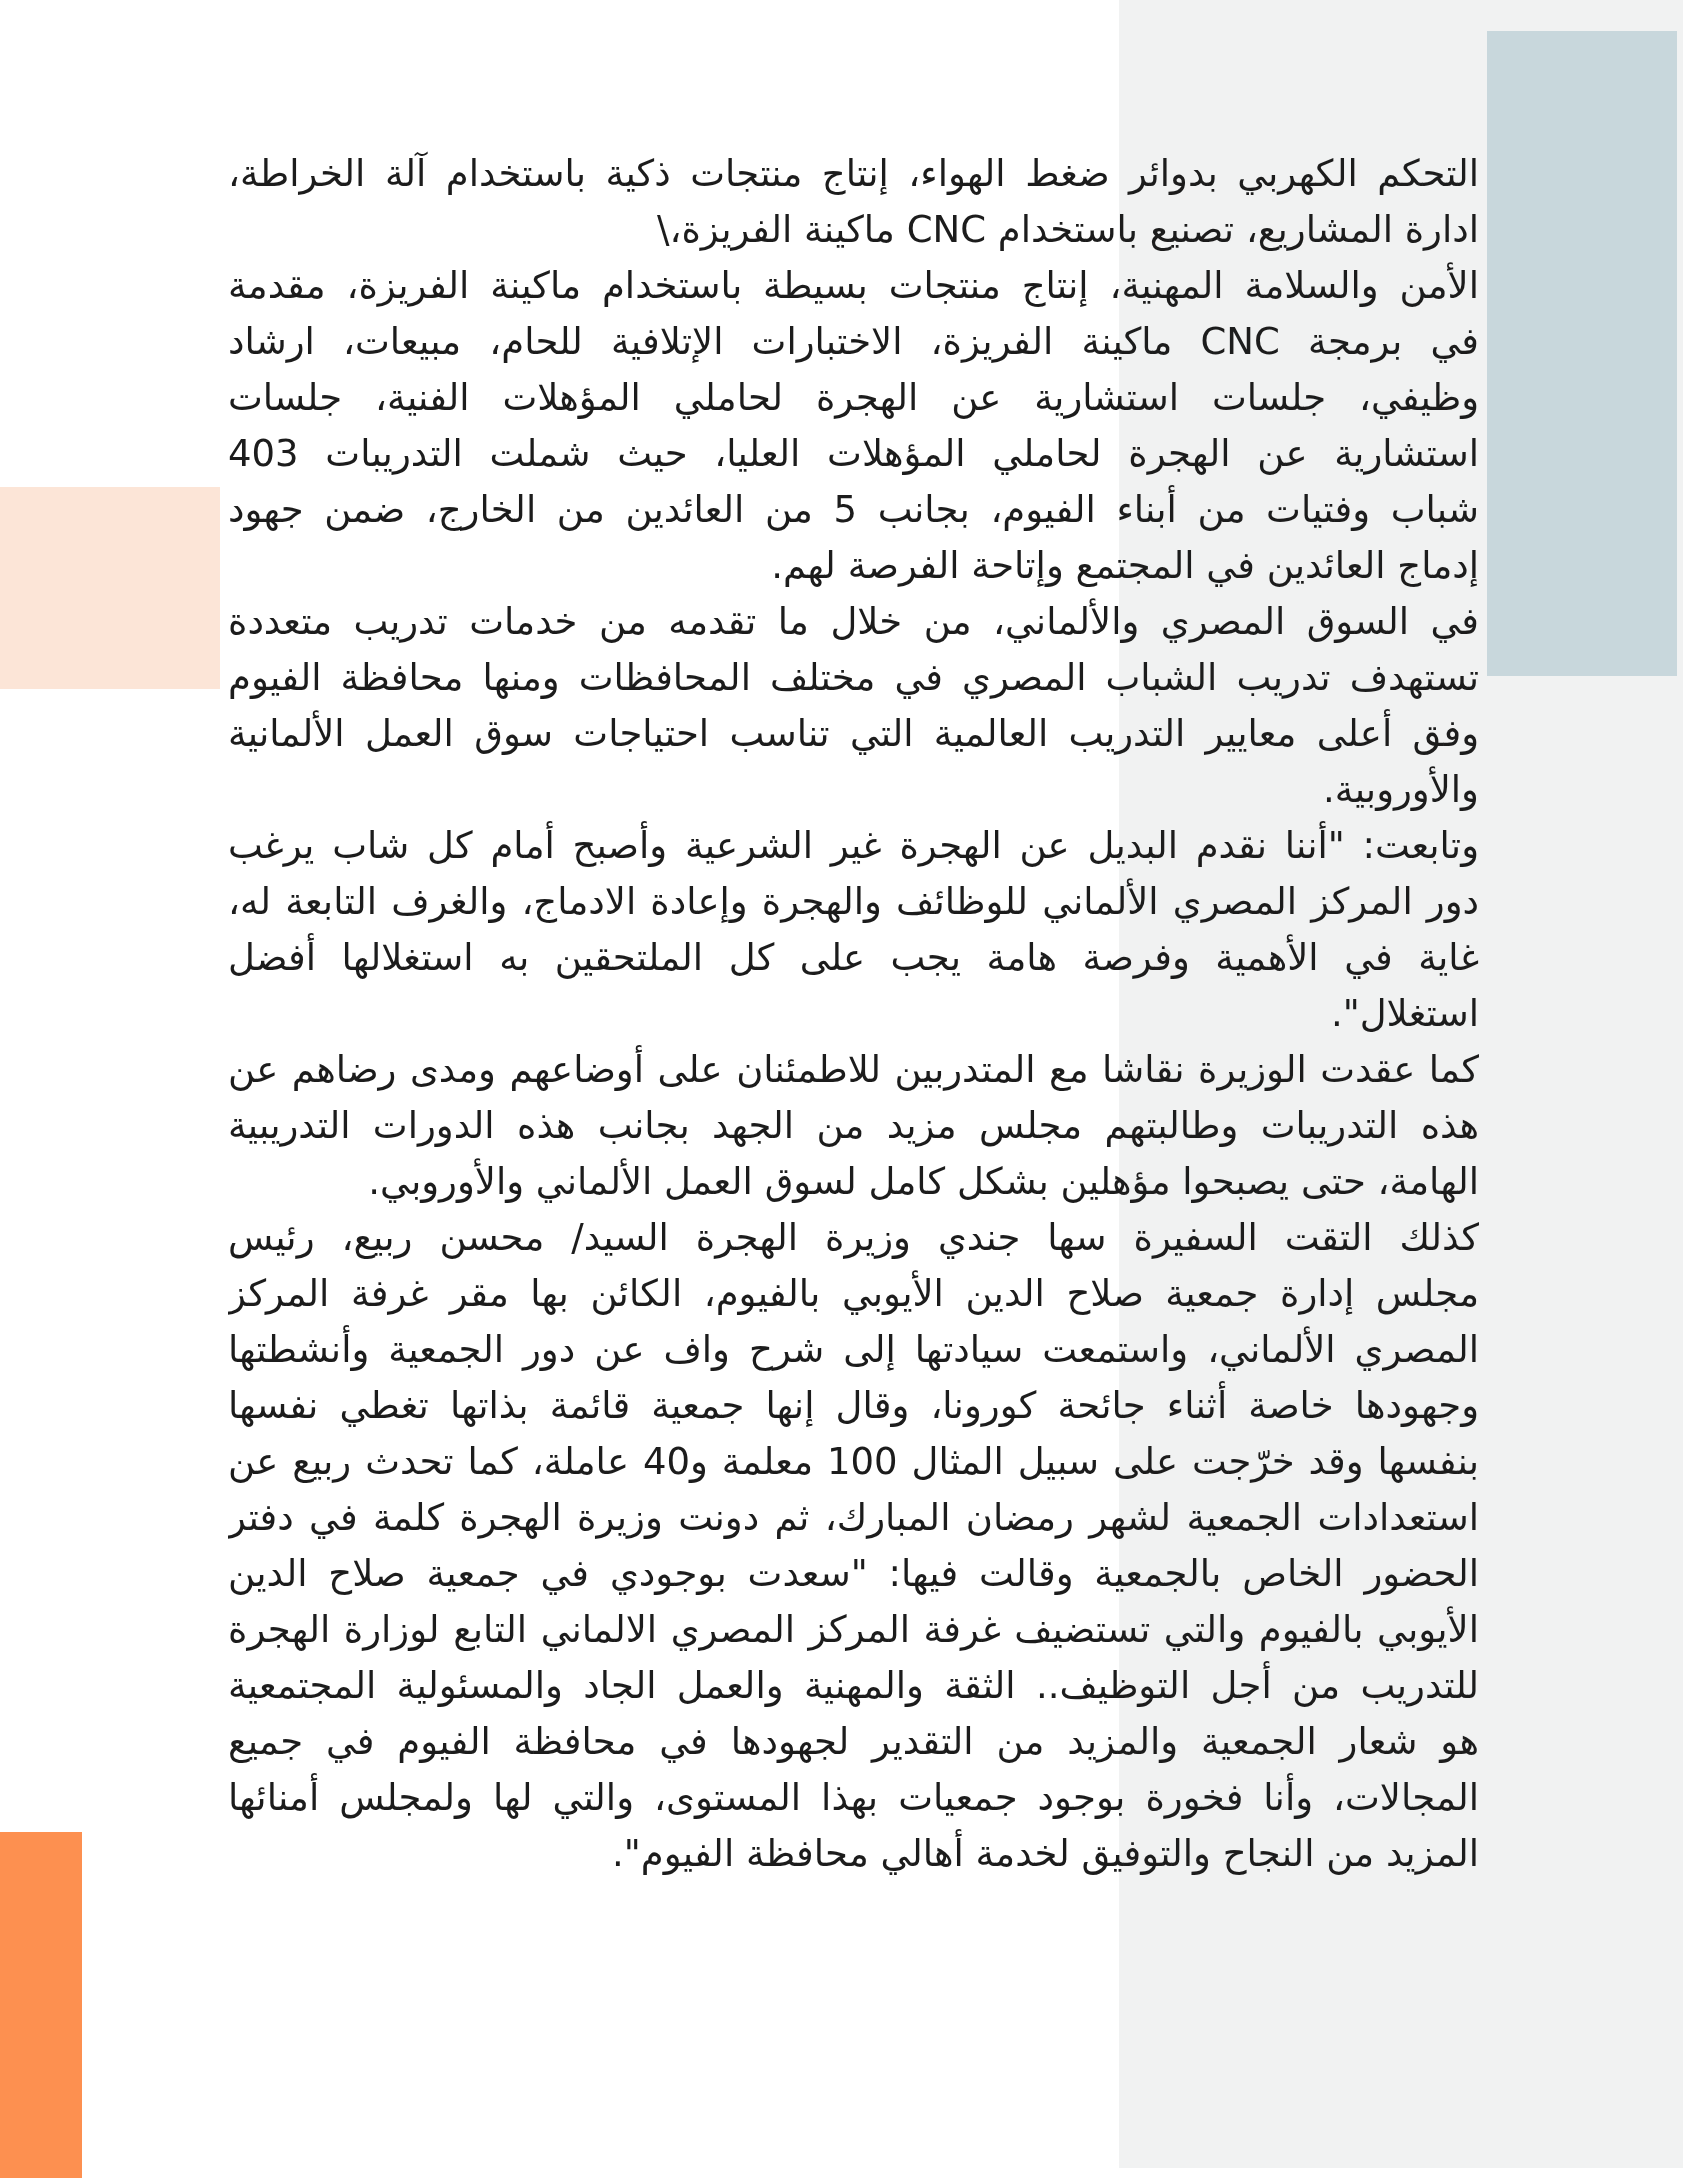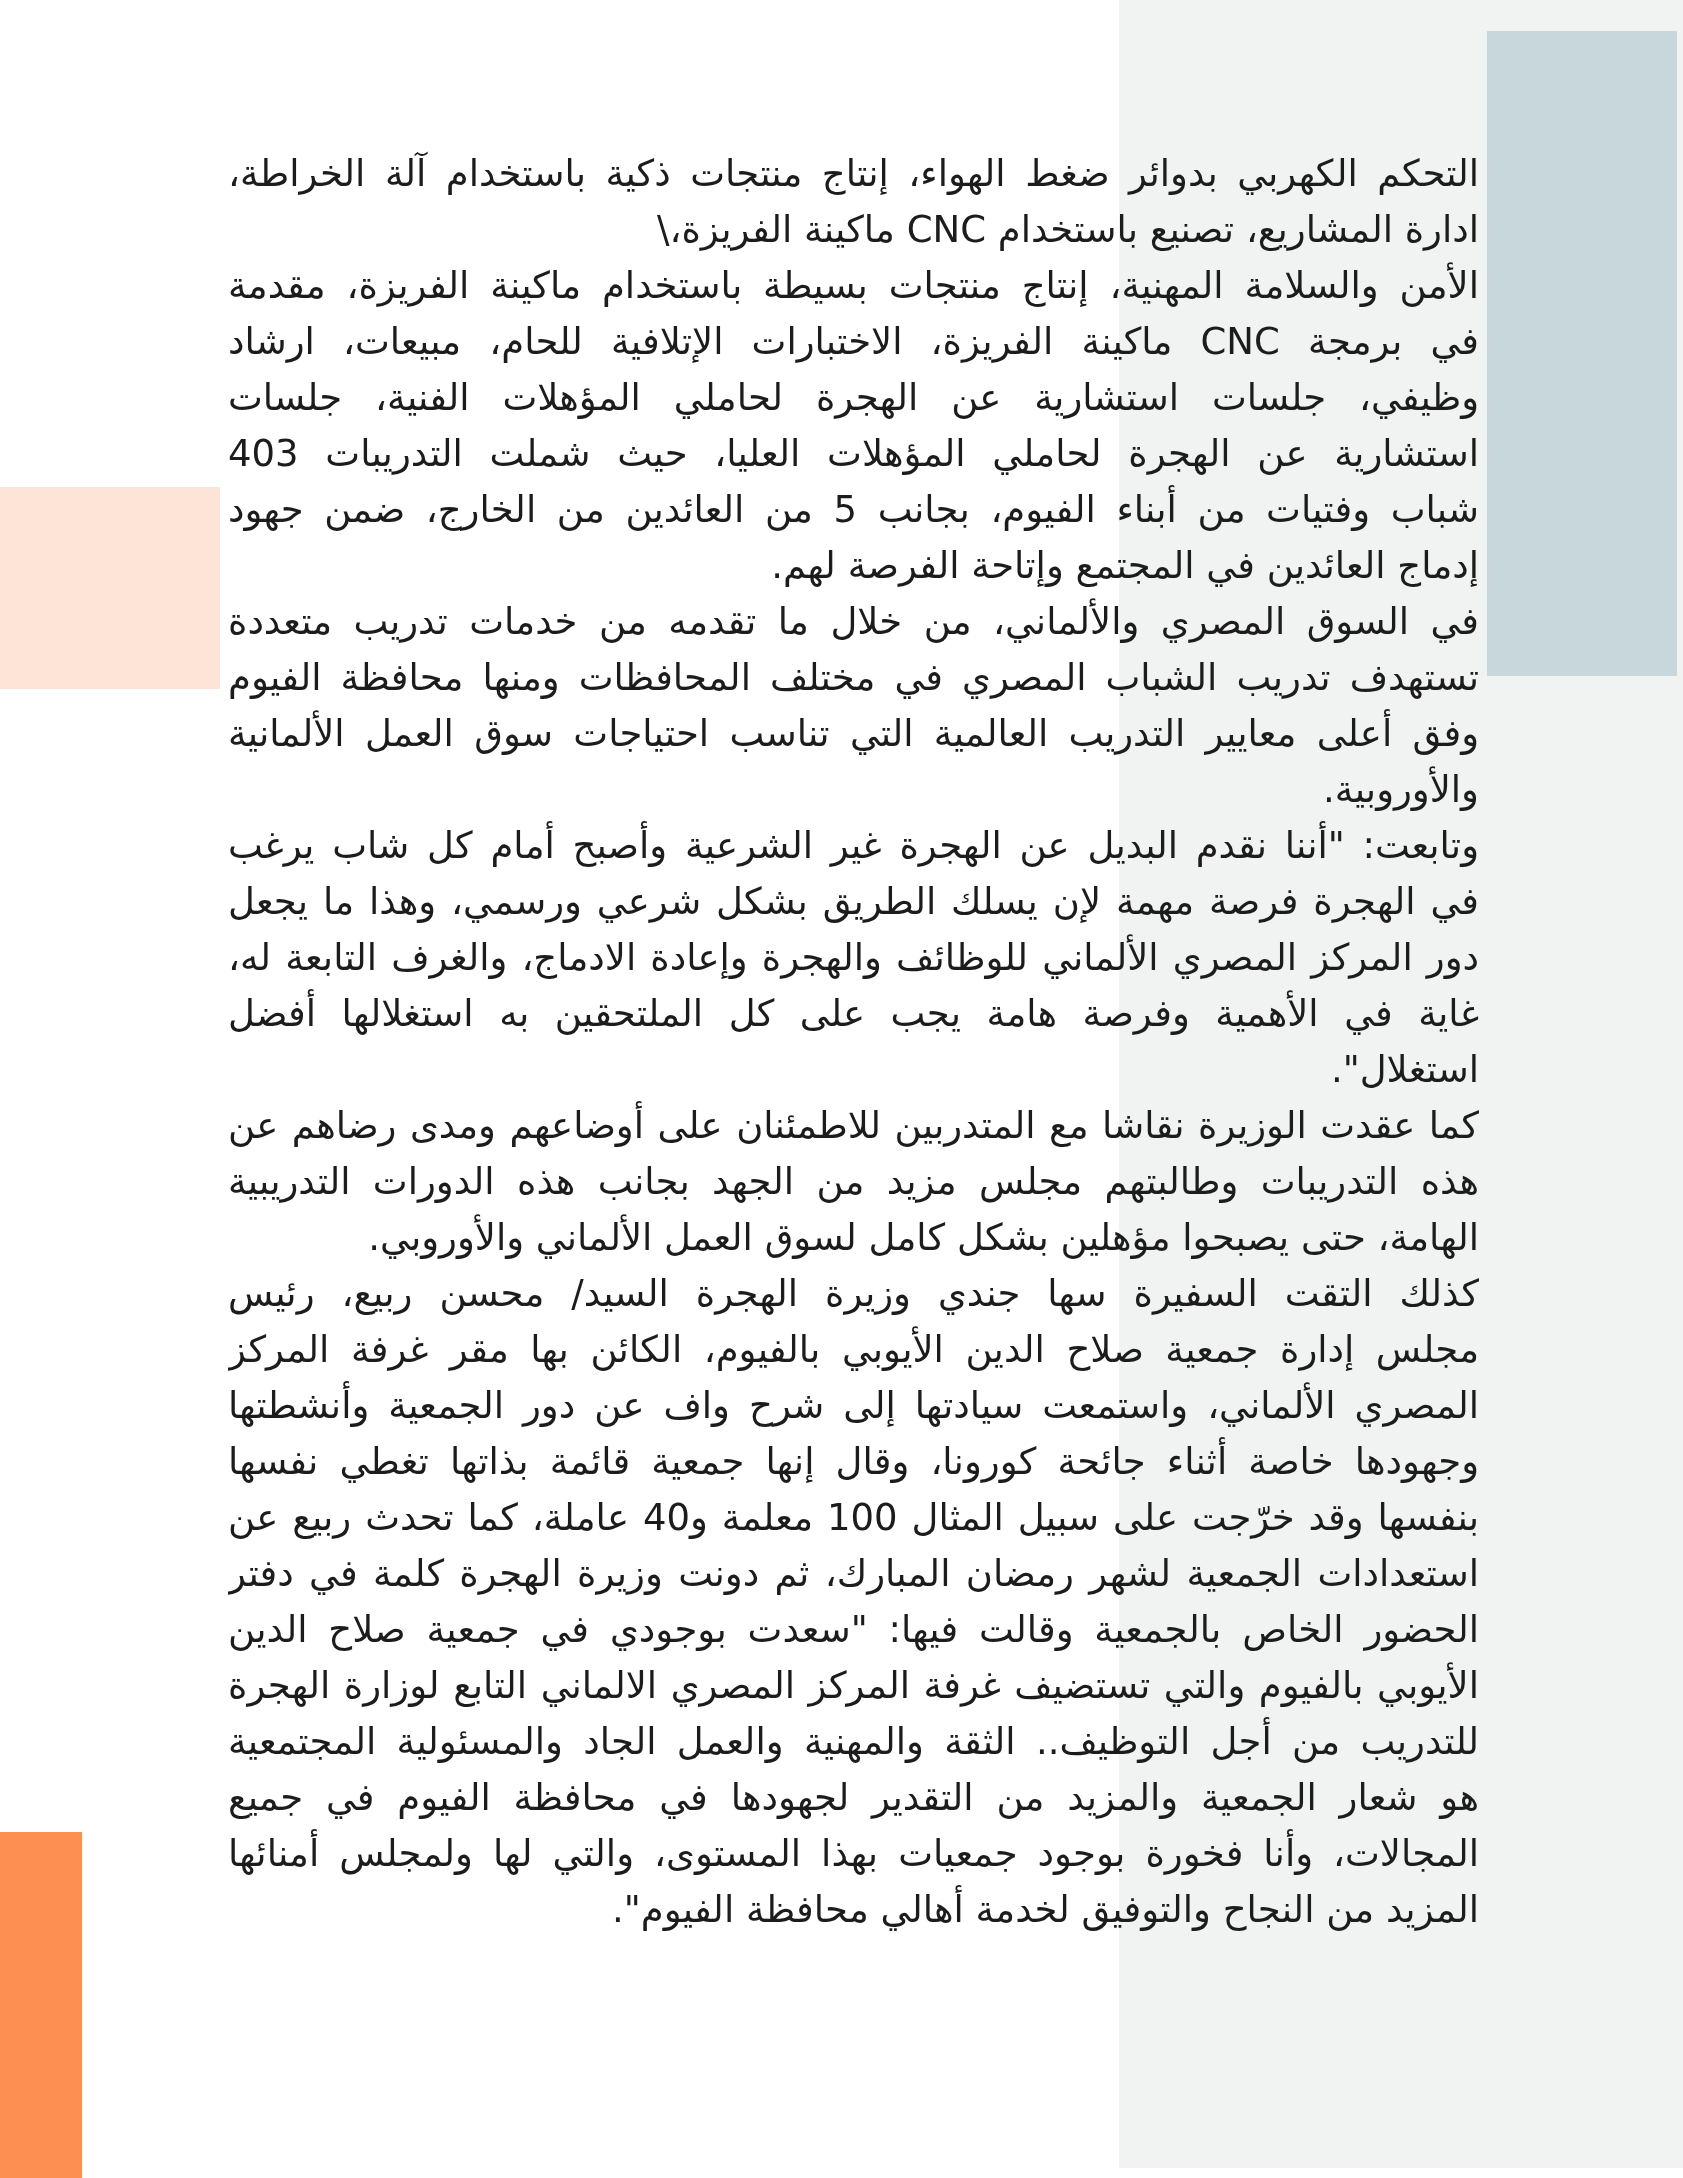--- a/index.html
+++ b/index.html
@@ -86,21 +86,20 @@
       <div class="text-line last">إدماج العائدين في المجتمع وإتاحة الفرصة لهم.</div>
     </div>
     <div class="paragraph">
       <div class="text-line">في السوق المصري والألماني، من خلال ما تقدمه من خدمات تدريب متعددة</div>
       <div class="text-line">تستهدف تدريب الشباب المصري في مختلف المحافظات ومنها محافظة الفيوم</div>
       <div class="text-line">وفق أعلى معايير التدريب العالمية التي تناسب احتياجات سوق العمل الألمانية</div>
       <div class="text-line last">والأوروبية.</div>
     </div>
     <div class="paragraph">
       <div class="text-line">وتابعت: "أننا نقدم البديل عن الهجرة غير الشرعية وأصبح أمام كل شاب يرغب</div>
-      <div class="text-line">في الهجرة فرصة مهمة لإن يسلك الطريق بشكل شرعي ورسمي، وهذا ما يجعل</div>
       <div class="text-line">دور المركز المصري الألماني للوظائف والهجرة وإعادة الادماج، والغرف التابعة له،</div>
       <div class="text-line">غاية في الأهمية وفرصة هامة يجب على كل الملتحقين به استغلالها أفضل</div>
       <div class="text-line last">استغلال".</div>
     </div>
     <div class="paragraph">
       <div class="text-line">كما عقدت الوزيرة نقاشا مع المتدربين للاطمئنان على أوضاعهم ومدى رضاهم عن</div>
       <div class="text-line">هذه التدريبات وطالبتهم مجلس مزيد من الجهد بجانب هذه الدورات التدريبية</div>
       <div class="text-line last">الهامة، حتى يصبحوا مؤهلين بشكل كامل لسوق العمل الألماني والأوروبي.</div>
     </div>
     <div class="paragraph">

